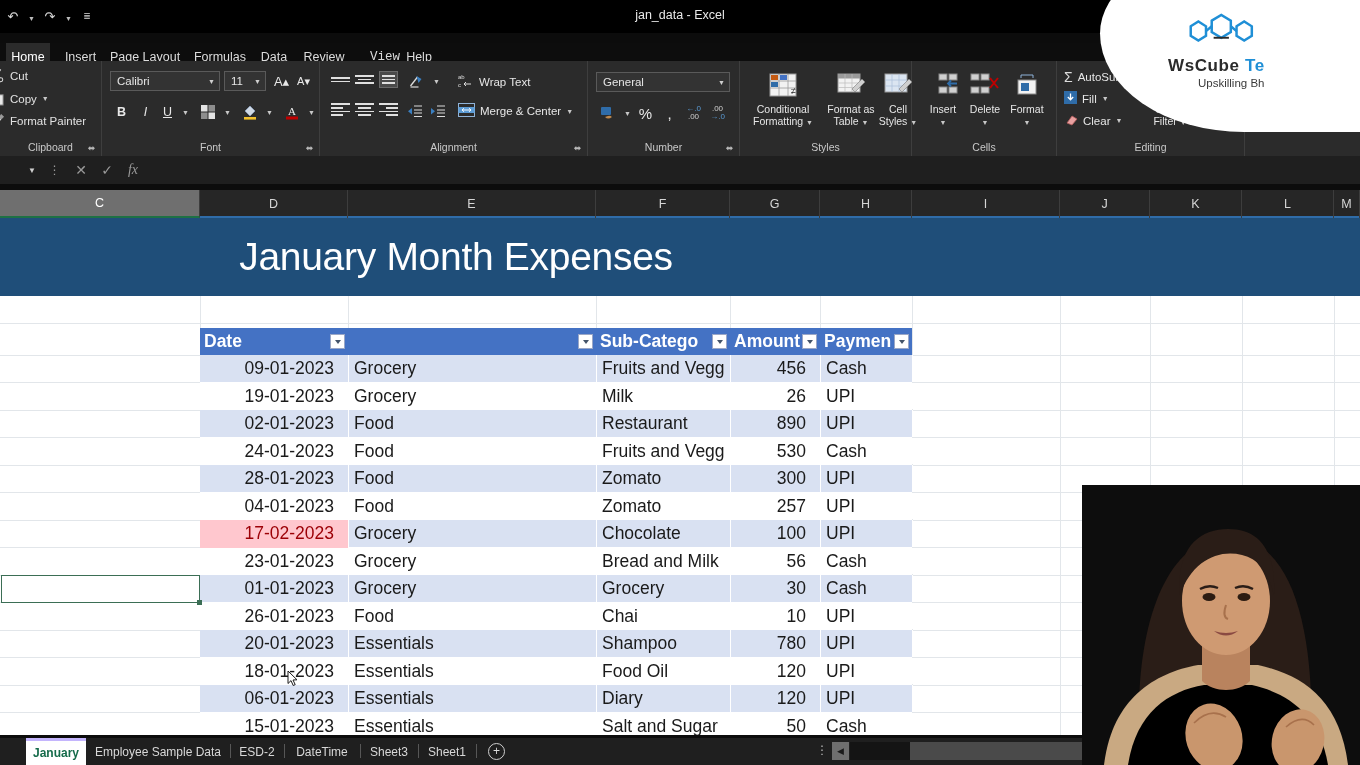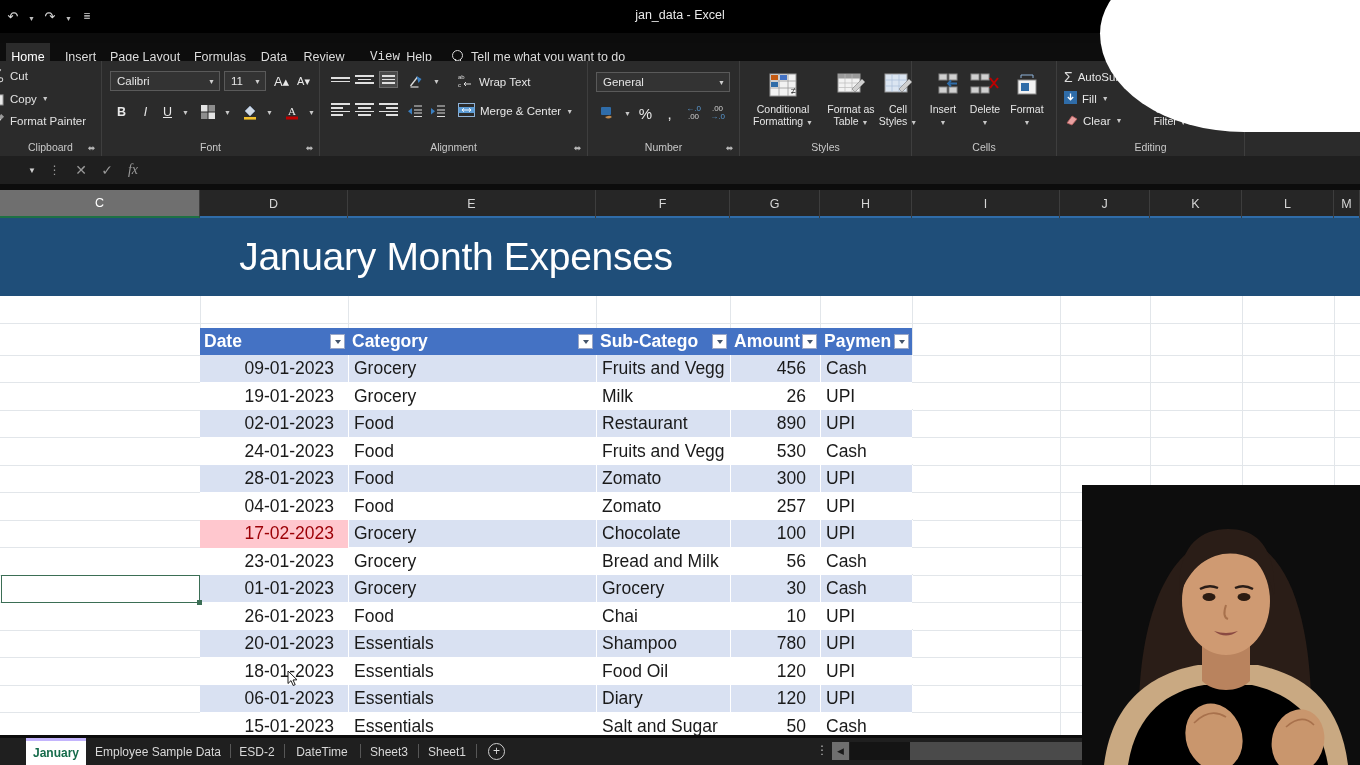--- a/index.html
+++ b/index.html
@@ -368,24 +368,20 @@
 
   <div class="tabstrip" id="tabstrip">
       <div class="rbn-tab active" style="left: 6px; width: 44px;">Home</div>
       <div class="rbn-tab" style="left: 58px; width: 45px;">Insert</div>
       <div class="rbn-tab" style="left: 105px; width: 80px;">Page Layout</div>
       <div class="rbn-tab" style="left: 188px; width: 64px;">Formulas</div>
       <div class="rbn-tab" style="left: 255px; width: 38px;">Data</div>
       <div class="rbn-tab" style="left: 298px; width: 52px;">Review</div>
       <div class="rbn-tab" style="left: 366px; width: 38px; font-family: Liberation Mono, monospace;">View</div>
       <div class="rbn-tab" style="left: 399px; width: 40px;">Help</div>
-      <div class="tellme">
-        <span class="bulb"></span>
-        <span>Tell me what you want to do</span>
-      </div>
     </div>
 
   <div class="ribbon">
     <div id="rgroups">
         <div class="rgroup" style="left: 0px; width: 102px;">
           <div class="rgroup-label">Clipboard</div>
           <div class="dlg-launcher">⬌</div>
         </div>
         <div class="rgroup" style="left: 102px; width: 218px;">
           <div class="rgroup-label">Font</div>
@@ -790,21 +786,20 @@
       </div>
 
     <div class="banner">
       <div class="banner-text">January Month Expenses</div>
     </div>
 
     <div class="tbl">
       <div class="thead" id="thead">
           <div class="th" style="left: 0px; width: 146px; text-align: center;">Date</div>
           <div class="filter-btn" style="left: 130px;"></div>
-          <div class="th" style="left: 148px; width: 246px;">Category</div>
           <div class="filter-btn" style="left: 378px;"></div>
           <div class="th" style="left: 396px; width: 132px;">Sub-Catego</div>
           <div class="filter-btn" style="left: 512px;"></div>
           <div class="th" style="left: 530px; width: 88px;">Amount</div>
           <div class="filter-btn" style="left: 602px;"></div>
           <div class="th" style="left: 620px; width: 90px;">Paymen</div>
           <div class="filter-btn" style="left: 694px;"></div>
         </div>
       <div id="tbody">
           <div class="trow band">
@@ -1002,20 +997,35 @@
         <div class="tabsep" style="left: 476px;"></div>
         <div class="addsheet" style="left: 488px;">+</div>
       </div>
     <div class="hsb-dots" style="left:816px;">⋮</div>
     <div class="hsb-left" style="left:832px;">◀</div>
     <div class="hsb-track" style="left:850px; width:60px;"></div>
     <div class="hsb-thumb" style="left:910px; width:380px;"></div>
   </div>
 
   <div class="logo-blob"></div>
+  <div class="logo-wrap">
+    <svg class="logo-hex" viewBox="0 0 120 44">
+      <g fill="none" stroke="#1f8fd6" stroke-width="2.6">
+        <path d="M22 15 L30 10 L38 15 L38 25 L30 30 L22 25 Z"></path>
+        <path d="M44 9 L54 3 L64 9 L64 21 L54 27 L44 21 Z"></path>
+        <path d="M70 15 L78 10 L86 15 L86 25 L78 30 L70 25 Z"></path>
+        <path d="M38 20 L44 15 M64 15 L70 20"></path>
+      </g>
+      <path d="M46 27 L62 27" stroke="#2b2b2b" stroke-width="2" fill="none"></path>
+    </svg>
+    <div class="logo-name">
+      <span class="a">WsCube </span><span class="b">Te</span>
+    </div>
+    <div class="logo-tag">Upskilling Bh</div>
+  </div>
 
   <div class="webcam">
     <svg width="278" height="280" viewBox="0 0 278 280">
       <defs>
         <clipPath id="wc">
             <rect x="0" y="0" width="278" height="280"></rect>
           </clipPath>
       </defs>
       <g clip-path="url(#wc)">
         <rect x="0" y="0" width="278" height="280" fill="#0d0d0d"></rect>

